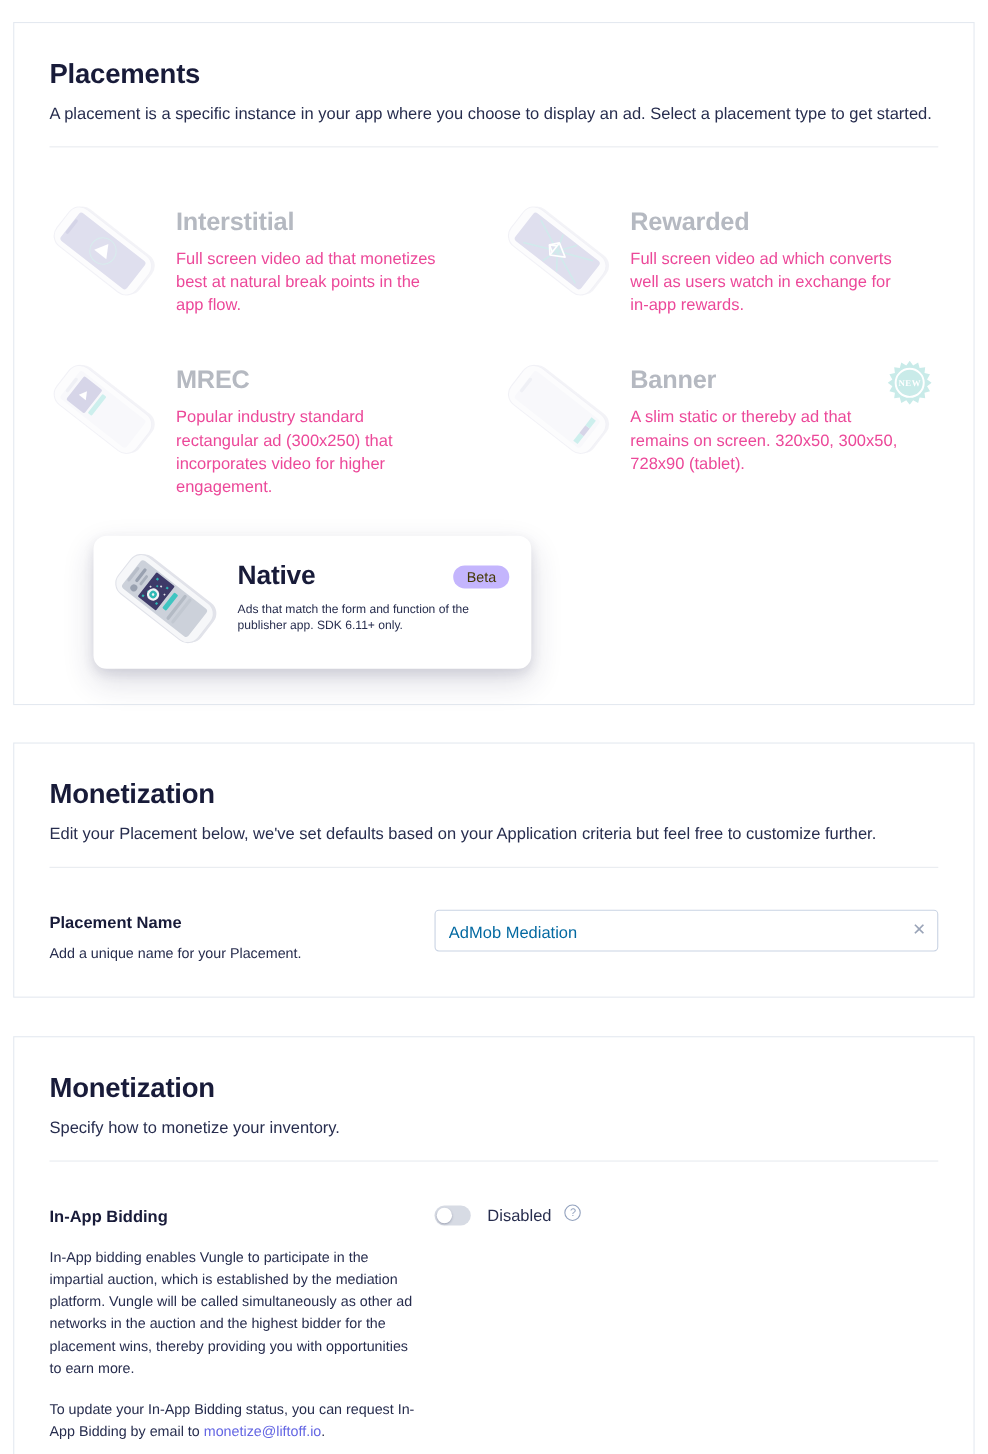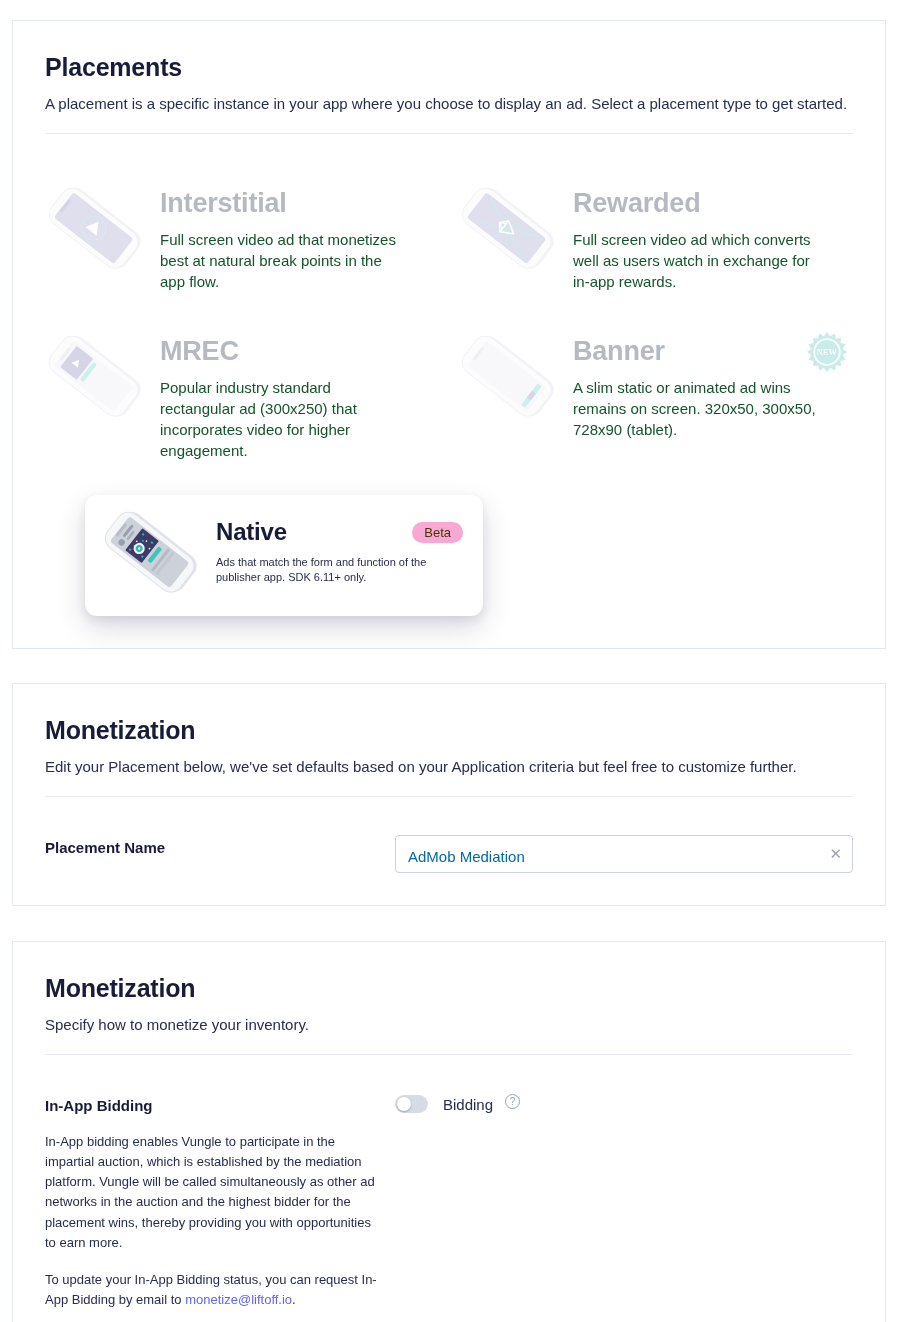--- a/index.html
+++ b/index.html
@@ -43,42 +43,42 @@
   .type-grid {
     display: grid;
     grid-template-columns: 413px 1fr;
     row-gap: 34px;
     margin-top: 44px;
   }
   .ptype { display: flex; gap: 15px; position: relative; cursor: pointer; }
   .icon-box { width: 100px; height: 100px; flex: none; }
   .disabled .icon-box { opacity: 0.55; }
   .ptype-text { padding-top: 10px; width: 250px; }
-  .ptype-title { font-size: 27px; font-weight: 700; letter-spacing: -0.2px; }
+  .ptype-title { font-size: 23px; font-weight: 700; letter-spacing: -0.2px; }
   .disabled .ptype-title { color: #b5b9c1; }
   .ptype-desc { margin-top: 10px; font-size: 15px; line-height: 1.4; }
-  .disabled .ptype-desc { color: #14532d; }
+  .disabled .ptype-desc { color: #ec4899; }
 
   .native-card {
     grid-column: 1;
     width: 398px;
     background: #fff;
     border-radius: 12px;
     box-shadow: 0 4px 10px rgba(35,40,80,.10), 0 12px 28px rgba(35,40,80,.16);
     padding: 7px 18px 14px 16px;
     margin-left: 40px;
   }
   .native-card .ptype-text { width: 247px; padding-top: 16px; }
   .native-card .ptype-title { color: #181b39; font-size: 24px; }
   .native-card .ptype-desc { color: #272d4e; margin-top: 9px; font-size: 11px; line-height: 1.35; }
   .title-row { display: flex; justify-content: space-between; align-items: center; }
 
   .badge-beta {
     display: inline-block;
-    background: #f9a8d4;
+    background: #c4b5fd;
     color: #443804;
     font-size: 13px;
     font-weight: 500;
     padding: 4px 12px;
     border-radius: 13px;
     line-height: 1;
   }
   .badge-new { position: absolute; right: 6px; top: 6px; width: 40px; height: 40px; }
 
   
@@ -245,21 +245,21 @@
               <rect x="33" y="11" width="32" height="76" rx="3" fill="#f3f4f9"></rect>
               <rect x="41" y="11.5" width="16" height="3" rx="1.5" fill="#e3e4ee"></rect>
               <rect x="35.5" y="78" width="9" height="5" fill="#a6e2df"></rect>
               <rect x="44.5" y="78" width="9" height="5" fill="#b6b4d6"></rect>
               <rect x="53.5" y="78" width="9" height="5" fill="#a6e2df"></rect>
             </g>
           </svg>
         </span>
         <div class="ptype-text">
           <div class="ptype-title">Banner</div>
-          <div class="ptype-desc">A slim static or animated ad wins remains on screen. 320x50, 300x50, 728x90 (tablet).</div>
+          <div class="ptype-desc">A slim static or thereby ad that remains on screen. 320x50, 300x50, 728x90 (tablet).</div>
         </div>
         <span class="badge-new">
           <svg width="40" height="40" viewBox="0 0 36 36">
             <polygon fill="#c9ebe9" points="36,18 32.2,20.8 34.6,24.9 30.1,26.1 30.7,30.7 26.1,30.1 24.9,34.6 20.8,32.2 18,36 15.2,32.2 11.1,34.6 9.9,30.1 5.3,30.7 5.9,26.1 1.4,24.9 3.8,20.8 0,18 3.8,15.2 1.4,11.1 5.9,9.9 5.3,5.3 9.9,5.9 11.1,1.4 15.2,3.8 18,0 20.8,3.8 24.9,1.4 26.1,5.9 30.7,5.3 30.1,9.9 34.6,11.1 32.2,15.2"></polygon>
             <circle cx="18" cy="18" r="11.5" fill="none" stroke="#ffffff" stroke-width="1.6"></circle>
             <text x="18" y="21" text-anchor="middle" font-size="7.2" fill="#ffffff" font-family="Liberation Serif, serif" font-weight="bold" letter-spacing="0.4">NEW</text>
           </svg>
         </span>
       </div>
 
@@ -311,20 +311,21 @@
   </section>
 
   <section class="card card-customization">
     <h1 class="card-title">Monetization</h1>
     <p class="card-subtitle">Edit your Placement below, we've set defaults based on your Application criteria but feel free to customize further.</p>
     <hr class="divider">
 
     <div class="form-row">
       <div>
         <div class="field-label">Placement Name</div>
+        <div class="field-sub">Add a unique name for your Placement.</div>
       </div>
       <div class="text-input-wrap">
         <input class="text-input" type="text" value="AdMob Mediation" style="">
         <button class="clear-btn">✕</button>
       </div>
     </div>
   </section>
 
   <section class="card card-monetization">
     <h1 class="card-title">Monetization</h1>
@@ -336,19 +337,19 @@
         <div class="field-label">In-App Bidding</div>
         <p class="bid-desc">In-App bidding enables Vungle to participate in the impartial auction, which is established by the mediation platform. Vungle will be called simultaneously as other ad networks in the auction and the highest bidder for the placement wins, thereby providing you with opportunities to earn more.</p>
         <p class="bid-desc bid-desc-2">
           <span>To update your In-App Bidding status, you can request In-App Bidding by email to </span><a class="email-link">monetize@liftoff.io</a><span>.</span>
         </p>
       </div>
       <div class="bidding-status">
         <span class="toggle">
           <span class="toggle-knob"></span>
         </span>
-        <span class="status-text">Bidding</span>
+        <span class="status-text">Disabled</span>
         <span class="help-icon">?</span>
       </div>
     </div>
   </section>
 
 </div>
 
 </body></html>

